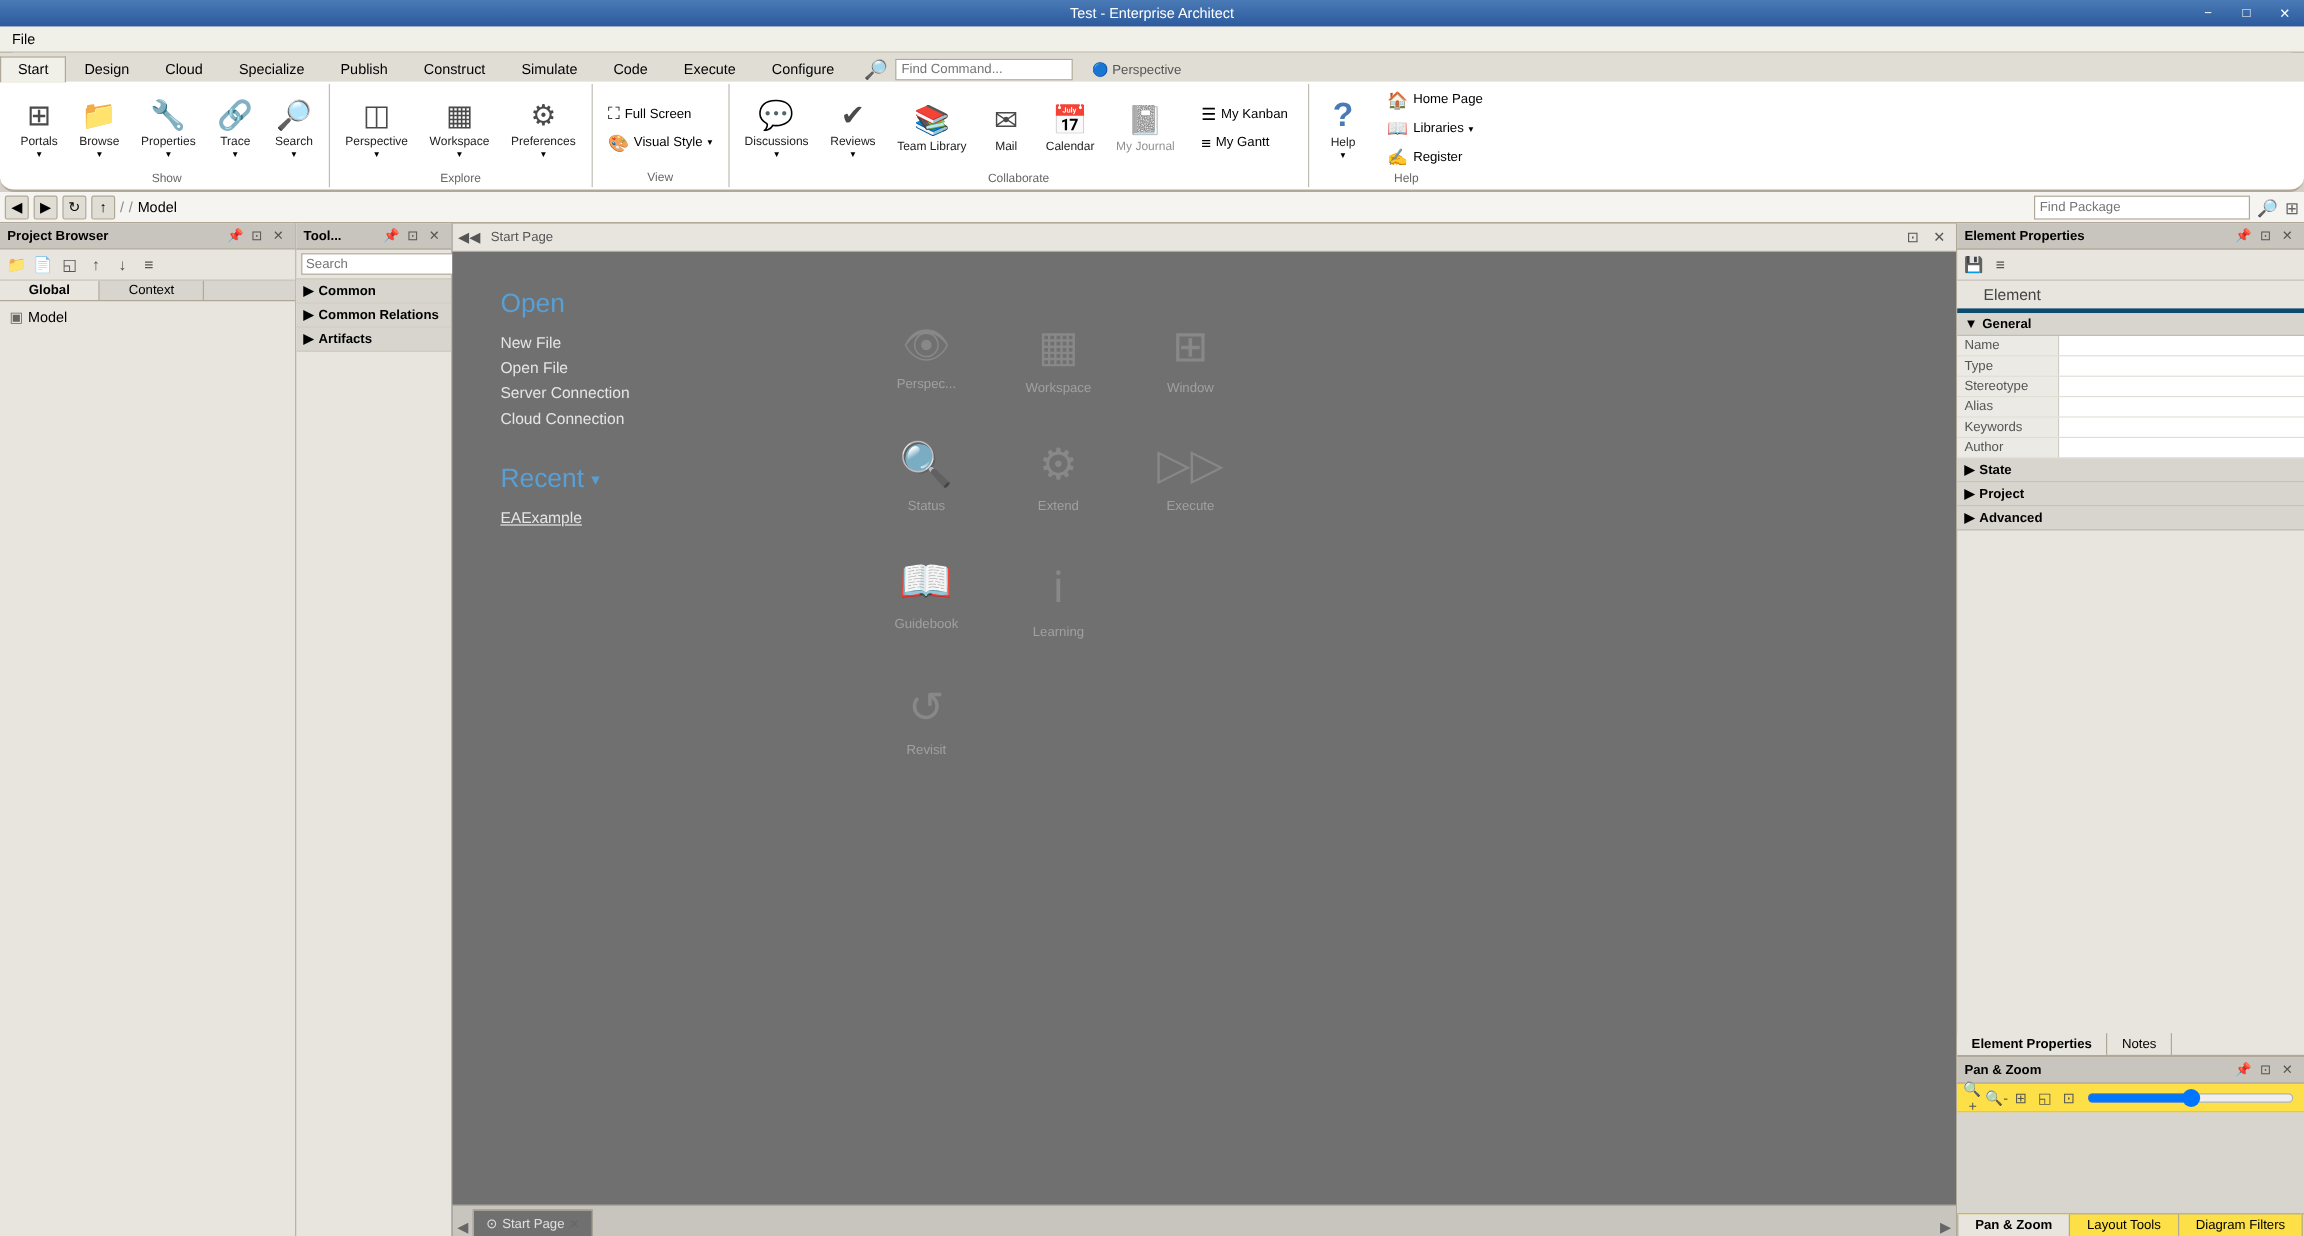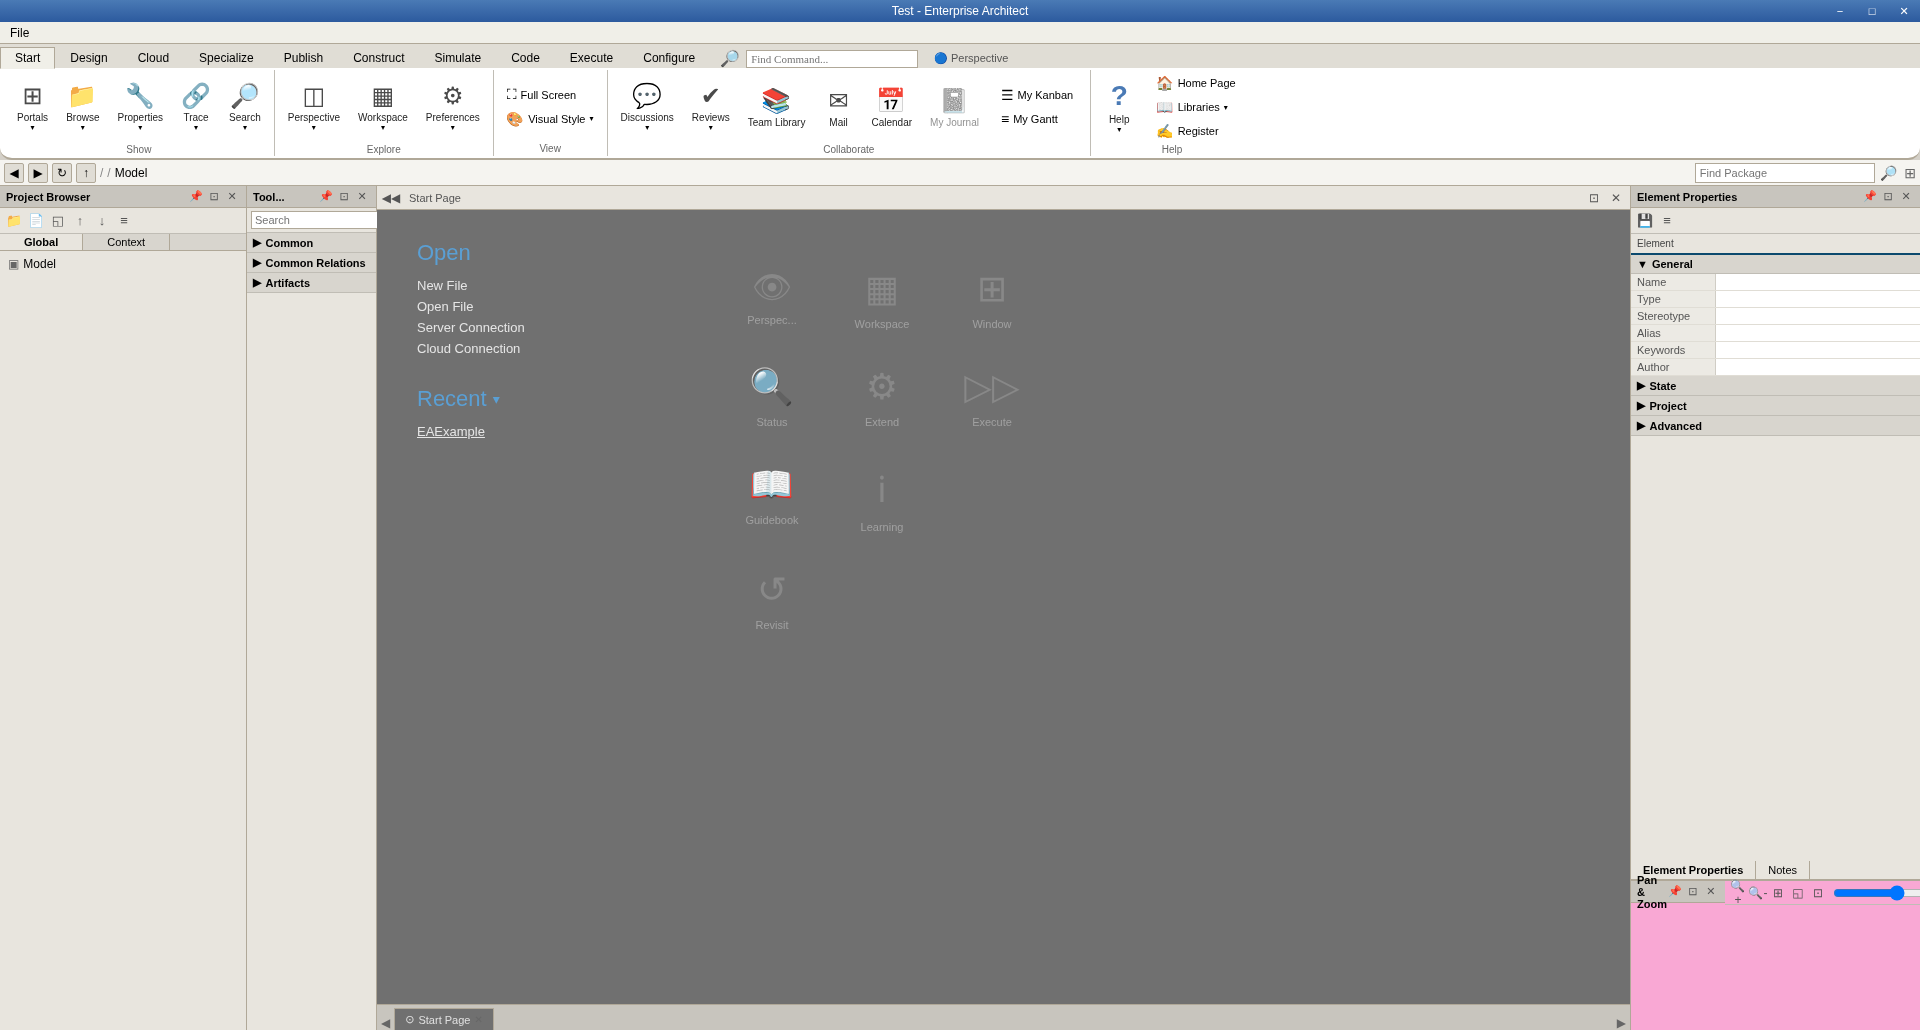--- a/index.html
+++ b/index.html
@@ -457,24 +457,24 @@
     }
     .prop-toolbar {
       display: flex;
       align-items: center;
       padding: 2px 4px;
       gap: 2px;
       border-bottom: 1px solid #c0bdb5;
       height: 26px;
     }
     .element-section {
-      padding: 4px 6px;
-      font-size: 10px;
+      padding: 4px 22px;
+      font-size: 13px;
       background: #e8e5de;
-      border-bottom: 2px solid #0c4a6e;
+      border-bottom: 4px solid #0c4a6e;
       color: #444;
     }
     .prop-group-header {
       display: flex;
       align-items: center;
       gap: 4px;
       padding: 3px 6px;
       background: #d8d5ce;
       font-size: 11px;
       font-weight: bold;
@@ -508,24 +508,24 @@
       padding: 3px 12px;
       font-size: 11px;
       cursor: pointer;
       border-right: 1px solid #b0a898;
     }
     .prop-tab.active { background: #e8e5de; font-weight: bold; }
 
     
     #pan-zoom {
       height: 150px;
-      background: #f9a8d4;
+      background: #fde047;
       border-top: 1px solid #b0a898;
       display: flex;
-      flex-direction: row;
+      flex-direction: column;
     }
     .pz-header {
       background: #c8c5be;
       height: 22px;
       display: flex;
       align-items: center;
       padding: 0 6px;
       font-size: 11px;
       font-weight: bold;
       border-bottom: 1px solid #b0a898;
@@ -589,21 +589,21 @@
     <div class="ribbon-tab">Cloud</div>
     <div class="ribbon-tab">Specialize</div>
     <div class="ribbon-tab">Publish</div>
     <div class="ribbon-tab">Construct</div>
     <div class="ribbon-tab">Simulate</div>
     <div class="ribbon-tab">Code</div>
     <div class="ribbon-tab">Execute</div>
     <div class="ribbon-tab">Configure</div>
     <div style="flex:1;display:flex;align-items:center;padding:0 10px;gap:6px;margin-left:auto;">
       <span style="font-size:16px;color:#555;">🔎</span>
-      <input style="width: 172px; height: 18px; border: 1px solid rgb(176, 168, 152); padding: 0px 4px; font-size: 11px; font-family: Liberation Serif, serif;" placeholder="Find Command...">
+      <input style="width: 148px; height: 18px; border: 1px solid rgb(176, 168, 152); padding: 0px 4px; font-size: 11px;" placeholder="Find Command...">
       <span style="margin-left:10px;font-size:11px;color:#555;">🔵 Perspective</span>
     </div>
   </div>
   <div id="ribbon-content">
 
     <div class="ribbon-group">
       <div class="ribbon-buttons">
         <div class="ribbon-btn">
           <span class="btn-icon">⊞</span>
           <span class="btn-label">Portals</span>

